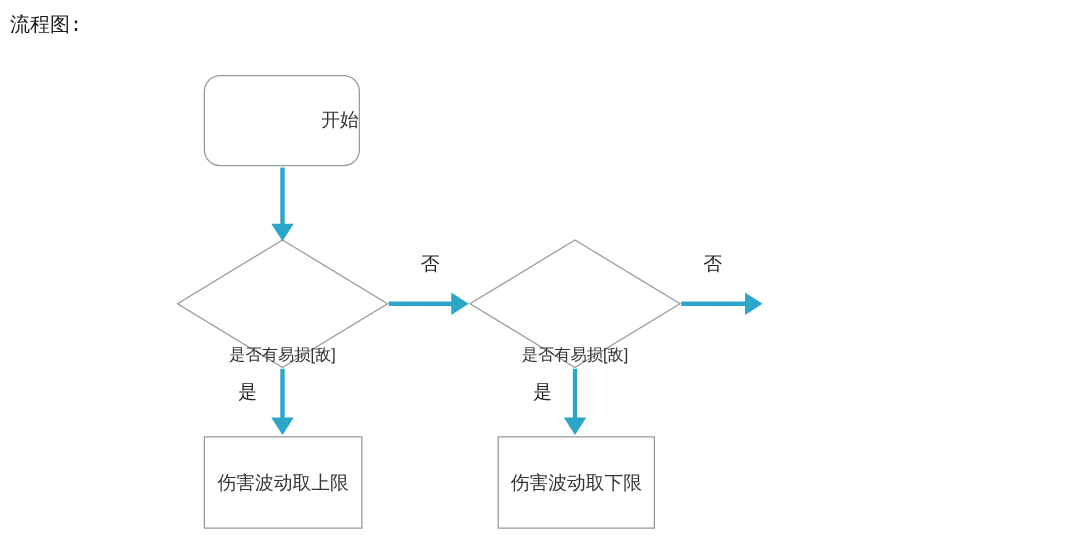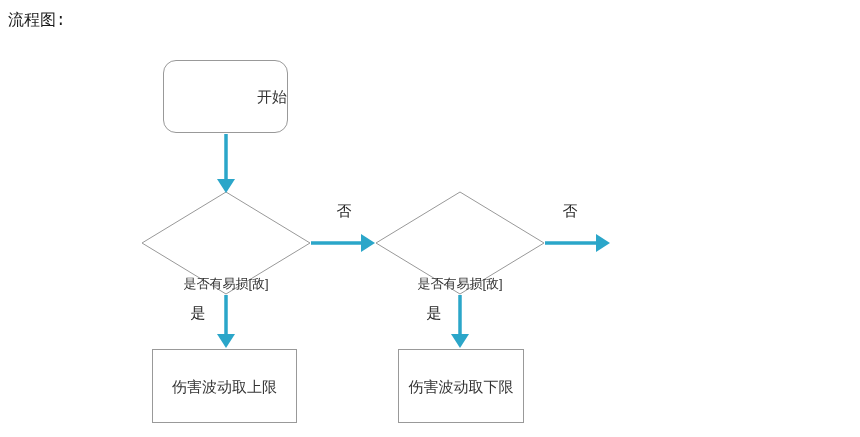--- a/index.html
+++ b/index.html
@@ -120,21 +120,21 @@
     <span>开始</span>
   </div>
 
   <div class="diamond-label" style="left:142px; top:193px; width:168px; height:100px;">
     <span>是否有易损[敌]</span>
   </div>
   <div class="diamond-label" style="left:376px; top:193px; width:168px; height:100px;">
     <span>是否有易损[敌]</span>
   </div>
 
-  <div class="node" style="left:152px; top:349px; width:145px; height:74px;">
+  <div class="node" style="left:163px; top:349px; width:127px; height:74px;">
     <span>伤害波动取上限</span>
   </div>
   <div class="node" style="left:398px; top:349px; width:126px; height:74px;">
     <span>伤害波动取下限</span>
   </div>
 
   <div class="edge-label" style="left:330px; top:202px;">否</div>
   <div class="edge-label" style="left:556px; top:202px;">否</div>
   <div class="edge-label" style="left:184px; top:304px;">是</div>
   <div class="edge-label" style="left:420px; top:304px;">是</div>

